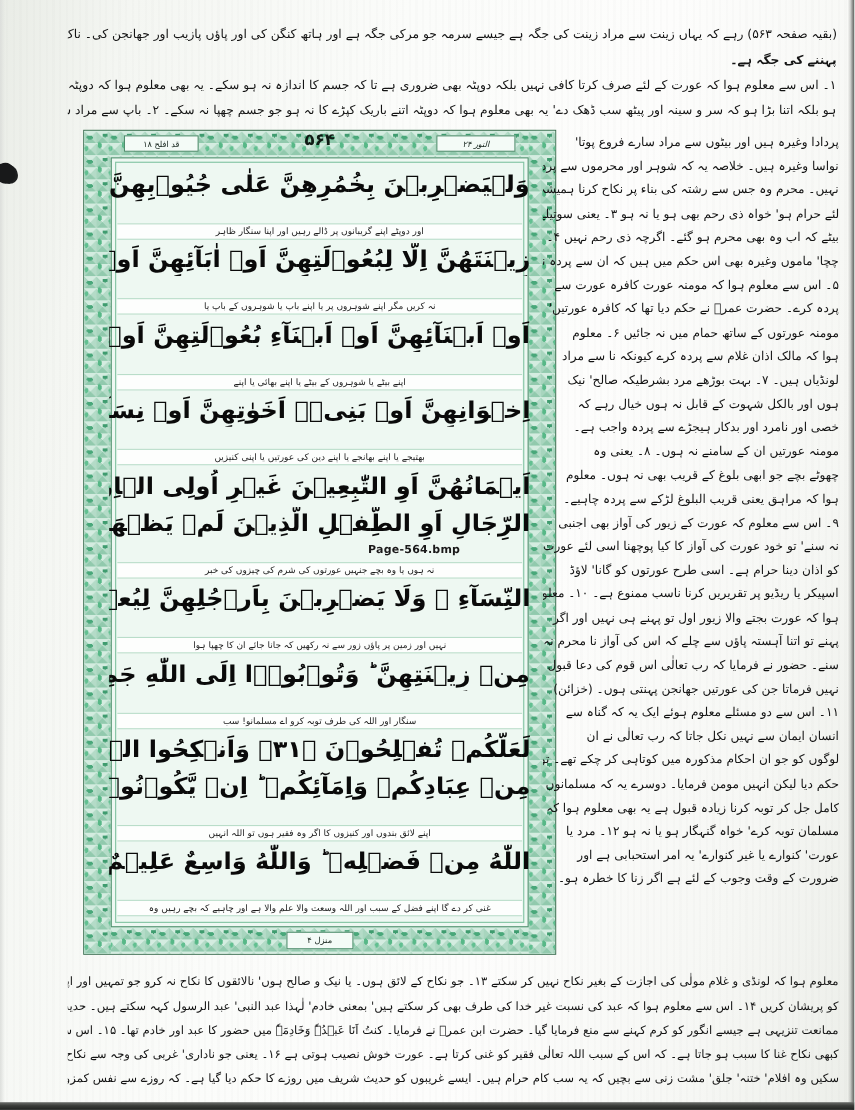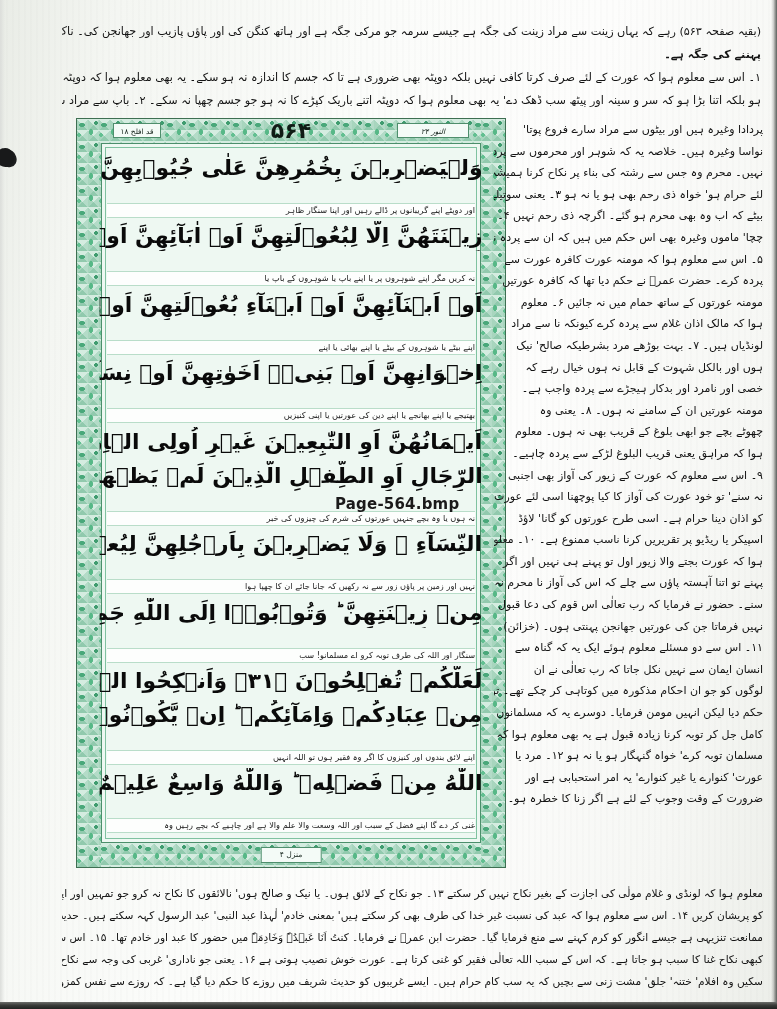--- a/index.html
+++ b/index.html
@@ -98,24 +98,24 @@
   
   .chip{
     position:absolute;top:4px;
     background:#f4fbf7;border:1px solid #4e8e6c;
     height:15px;line-height:15px;
     font-size:7.4px;color:#15241c;
     text-align:center;white-space:nowrap;
     padding:0 3px;box-sizing:border-box;
   }
   .chip.surah{right:36px;width:72px;font-style:italic;}
-  .chip.para{left:36px;width:48px;}
+  .chip.para{left:36px;width:68px;}
   .page-no{
     position:absolute;top:-1px;left:50%;transform:translateX(-50%);
-    font-size:22px;font-weight:bold;color:#101b15;
+    font-size:15px;font-weight:bold;color:#101b15;
     letter-spacing:1px;white-space:nowrap;
   }
   .manzil{
     position:absolute;bottom:4px;left:50%;transform:translateX(-50%);
     background:#f4fbf7;border:1px solid #4e8e6c;
     height:14px;line-height:14px;padding:0 18px;
     font-size:7.6px;color:#15241c;white-space:nowrap;
   }
 
   
@@ -126,34 +126,34 @@
   .vgroup{flex:1 1 auto;display:flex;flex-direction:column;justify-content:center;}
   .ayah{
     direction:rtl;text-align:center;
     font-family:"DejaVu Sans","Liberation Sans",sans-serif;
     font-size:21px;line-height:30px;
     color:#0a0a0a;font-weight:bold;
     white-space:nowrap;overflow:hidden;
     transform:scaleX(1.04);
   }
   .tarjuma{
-    direction:rtl;
+    direction:rtl;text-align:center;
     background:#fdfefd;
     border-top:1px solid #b9ddc9;border-bottom:1px solid #b9ddc9;
     margin:20px 0 0 0;
     font-size:8.2px;line-height:13px;color:#1b1b1b;
     white-space:nowrap;overflow:hidden;
     letter-spacing:.6px;
   }
 
   
   #watermark{
     position:absolute;left:335px;top:495px;
     font-family:"DejaVu Sans","Liberation Sans",sans-serif;
-    font-size:15px;font-weight:bold;color:#1a1a1a;
+    font-size:10px;font-weight:bold;color:#1a1a1a;
     letter-spacing:.2px;white-space:nowrap;
     direction:ltr;
     text-shadow:0 0 1px rgba(255,255,255,.9);
   }
 
   
   #sidebar{
     position:absolute;left:494px;right:14px;top:120px;
     direction:rtl;text-align:justify;
   }

